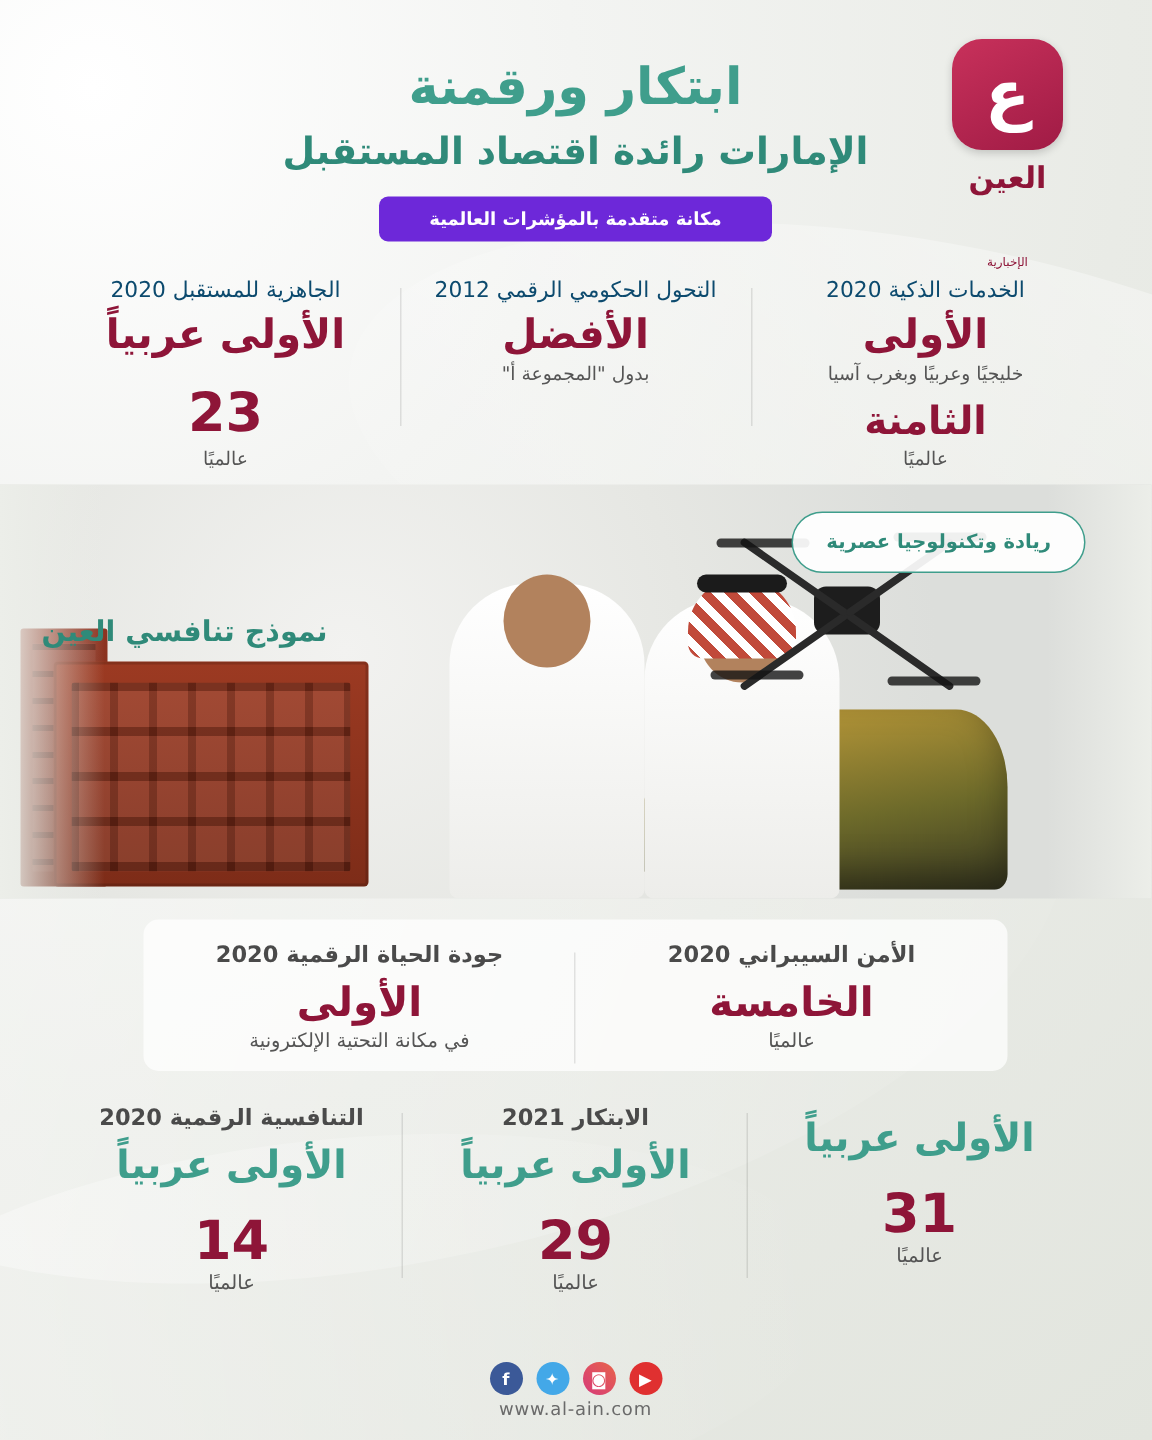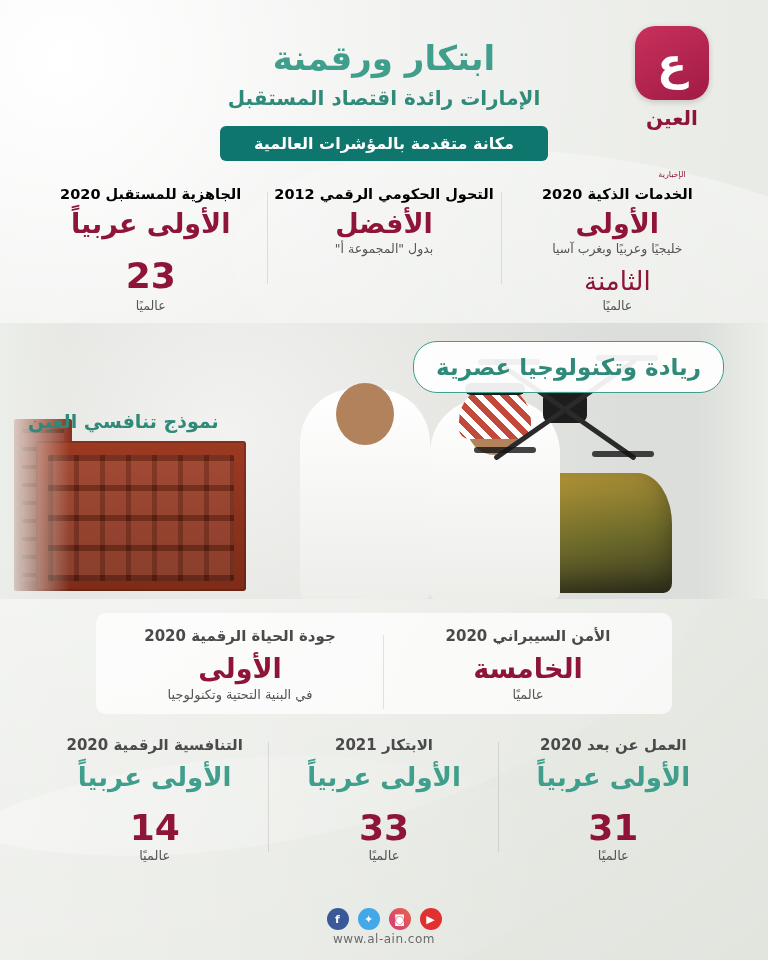--- a/index.html
+++ b/index.html
@@ -42,42 +42,42 @@
     box-shadow: 0 2px 6px rgba(0,0,0,.18);
   }
   .logo-name { margin-top: 6px; font-size: 20px; font-weight: bold; color: #8e1538; letter-spacing: 1px;}
   .logo-sub  { font-size: 8px; color: #8e1538; letter-spacing: .5px; margin-top: 40px; }
 
   .titles { text-align: center; padding-top: 12px; }
   .title-main {
     font-size: 34px; font-weight: bold; color: #3f9e8c; letter-spacing: .5px;
   }
   .title-sub {
-    margin-top: 8px; font-size: 20px; font-weight: bold; color: #2f8a79;
+    margin-top: 8px; font-size: 25px; font-weight: bold; color: #2f8a79;
   }
   .title-badge {
     margin: 16px auto 0; display: inline-block;
-    background: #0f766e; color: #fff; font-size: 16px; font-weight: bold;
+    background: #6d28d9; color: #fff; font-size: 12px; font-weight: bold;
     padding: 8px 34px; border-radius: 6px;
   }
 
   
   .stats-top {
     display: flex; justify-content: center; gap: 0;
     padding: 10px 34px 0;
   }
   .stat-col { flex: 1; text-align: center; position: relative; padding: 0 6px; }
   .stat-col + .stat-col::after {
     content: ""; position: absolute; right: -1px; top: 6px;
     width: 1px; height: 92px; background: rgba(0,0,0,.10);
   }
-  .stat-label { font-size: 14.5px; color: #000000; font-weight: bold; }
+  .stat-label { font-size: 14.5px; color: #0c4a6e; font-weight: normal; }
   .stat-rank  { font-size: 27px; font-weight: bold; color: #8e1538; margin-top: 6px; }
   .stat-note  { font-size: 12.5px; color: #555; margin-top: 2px; }
-  .stat-rank2 { font-size: 26px; font-weight: normal; color: #8e1538; margin-top: 10px; }
+  .stat-rank2 { font-size: 26px; font-weight: bold; color: #8e1538; margin-top: 10px; }
   .stat-num   { font-size: 36px; font-weight: bold; color: #8e1538; margin-top: 16px; }
 
   
   .band { position: relative; height: 276px; margin-top: 10px; }
   .band-photo {
     position: absolute; inset: 0 0 0 0;
     background:
       radial-gradient(circle at 30% 40%, #f2f2f0 0%, #e6e7e3 40%, #dcdedb 70%);
     overflow: hidden;
   }
@@ -148,21 +148,21 @@
   .band-fade-l, .band-fade-r {
     position: absolute; top: 0; bottom: 0; width: 70px; z-index: 3;
   }
   .band-fade-l { left: 0; background: linear-gradient(90deg,#eceee9,rgba(236,238,233,0)); }
   .band-fade-r { right: 0; background: linear-gradient(270deg,#eceee9,rgba(236,238,233,0)); }
 
   .band-chip {
     position: absolute; right: 44px; top: 18px; z-index: 5;
     background: rgba(255,255,255,.92); border: 1.5px solid #3f9e8c;
     border-radius: 24px; padding: 12px 22px;
-    font-size: 23px; font-weight: bold; color: #2f8a79;
+    font-size: 13px; font-weight: bold; color: #2f8a79;
   }
   .band-right-text {
     position: absolute; left: 28px; top: 84px; z-index: 5; text-align: center;
     font-size: 19px; font-weight: bold; color: #2f8a79; line-height: 1.5;
   }
 
   
   .stats-mid {
     position: relative; margin: 14px 96px 0; padding: 14px 0 12px;
     display: flex; background: rgba(255,255,255,.72); border-radius: 10px;
@@ -277,35 +277,34 @@
 
   <div class="stats-mid">
     <div class="mid-col">
       <div class="mid-label">الأمن السيبراني 2020</div>
       <div class="mid-rank">الخامسة</div>
       <div class="mid-note">عالميًا</div>
     </div>
     <div class="mid-col">
       <div class="mid-label">جودة الحياة الرقمية 2020</div>
       <div class="mid-rank">الأولى</div>
-      <div class="mid-note">في البنية التحتية وتكنولوجيا</div>
+      <div class="mid-note">في مكانة التحتية الإلكترونية</div>
     </div>
   </div>
 
   <div class="stats-bot">
     <div class="bot-col">
-      <div class="bot-label">العمل عن بعد 2020</div>
       <div class="bot-rank">الأولى عربياً</div>
       <div class="bot-num">31</div>
       <div class="bot-note">عالميًا</div>
     </div>
     <div class="bot-col">
       <div class="bot-label">الابتكار 2021</div>
       <div class="bot-rank">الأولى عربياً</div>
-      <div class="bot-num">33</div>
+      <div class="bot-num">29</div>
       <div class="bot-note">عالميًا</div>
     </div>
     <div class="bot-col">
       <div class="bot-label">التنافسية الرقمية 2020</div>
       <div class="bot-rank">الأولى عربياً</div>
       <div class="bot-num">14</div>
       <div class="bot-note">عالميًا</div>
     </div>
   </div>
 

